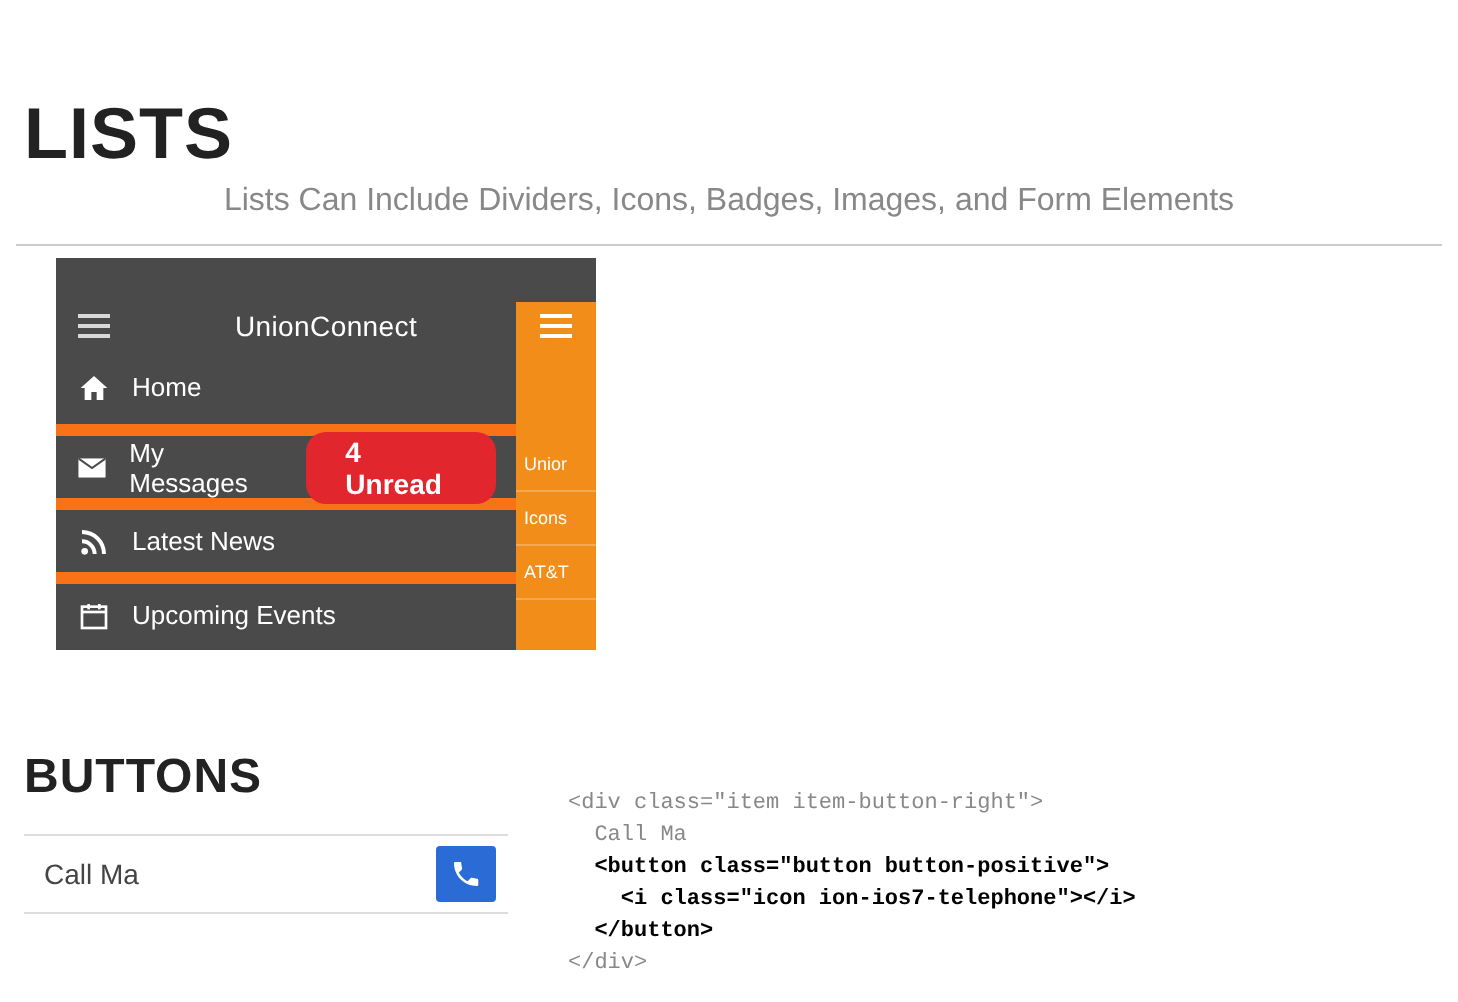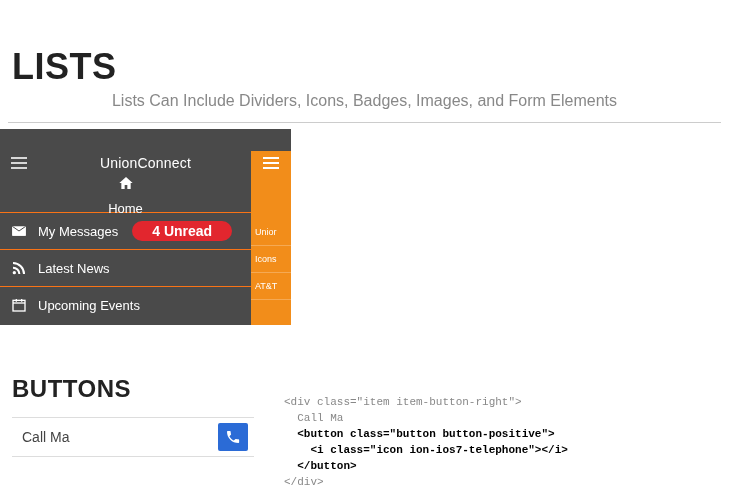--- a/index.html
+++ b/index.html
@@ -34,25 +34,26 @@
     border-top: 1px solid #ccc;
     margin: 0 8px;
   }
   .row {
     display: flex;
     align-items: flex-start;
     padding: 6px 0 0 0;
   }
   
   .phone {
-    width: 291px;
+    width: 270px;
     height: 196px;
     position: relative;
     overflow: hidden;
     background: #86efac;
+    margin-left: 28px;
   }
   .statusbar {
     height: 22px;
     background: #4a4a4a;
   }
   .navbar {
     height: 24px;
     background: #4a4a4a;
     display: flex;
     align-items: center;
@@ -104,29 +105,29 @@
   .menu {
     position: absolute;
     top: 46px;
     left: 0;
     right: 40px;
     bottom: 0;
     background: #4a4a4a;
   }
   .menu-item {
     height: 37px;
-    border-top: 1px solid #f97316;
+    border-top: 6px solid #f97316;
     display: flex;
     align-items: center;
     color: #fff;
     font-size: 13px;
     padding: 0 10px;
     gap: 10px;
   }
-  .menu-item:first-child { border-top: none; flex-direction: column; }
+  .menu-item:first-child { border-top: none; }
   .badge {
     background: #e2262e;
     color: #fff;
     border-radius: 10px;
     font-size: 14px;
     font-weight: 700;
     padding: 2px 20px;
     margin-left: 4px;
   }
   .mi-icon { width: 18px; display: flex; justify-content: center; }

